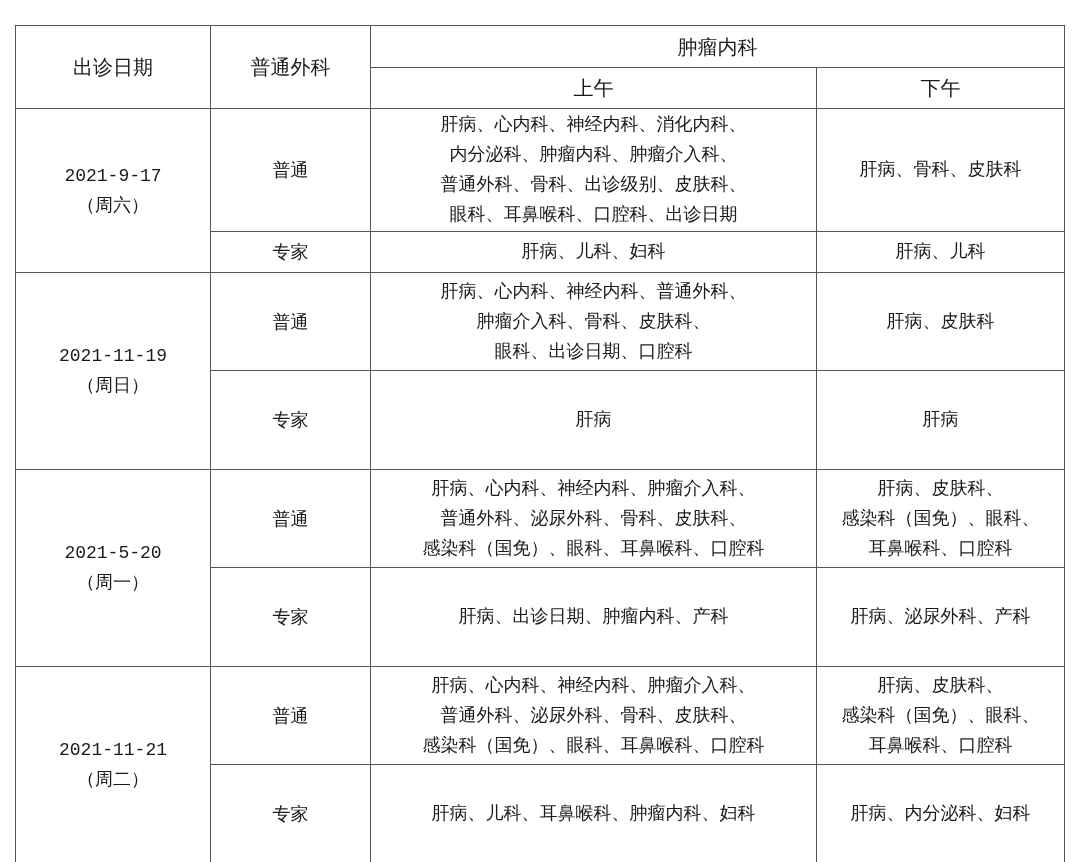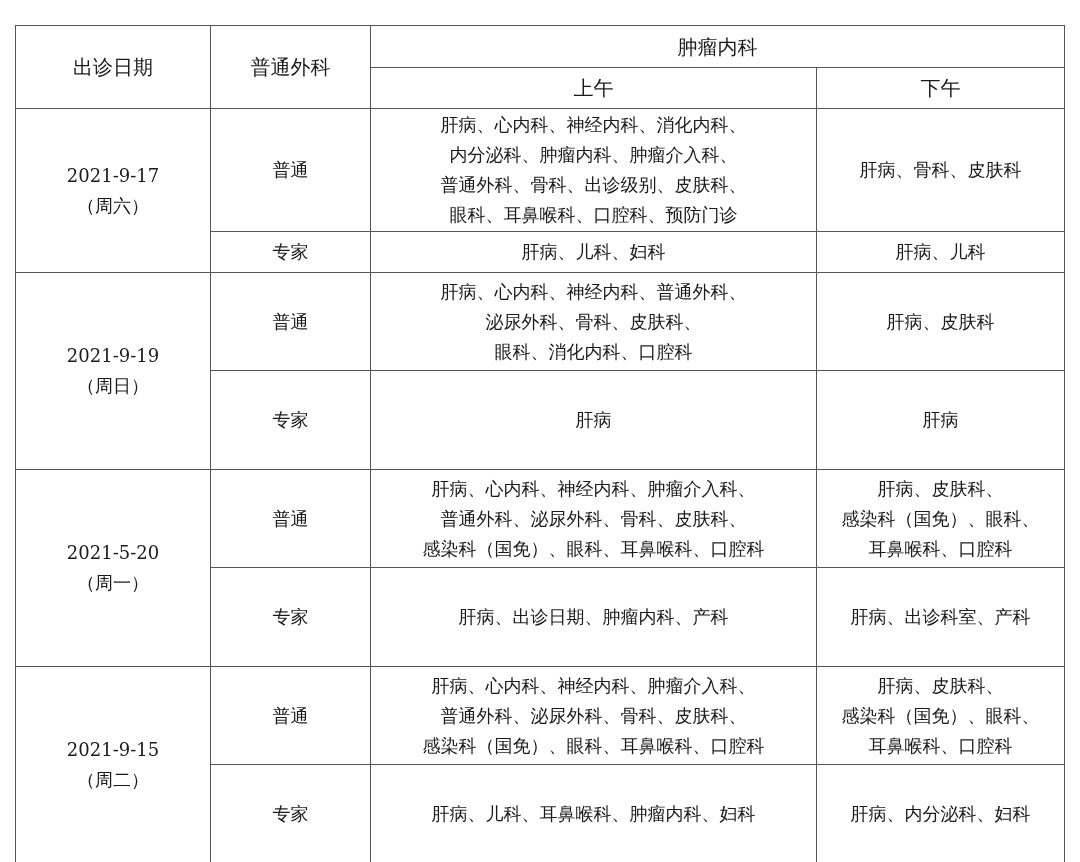--- a/index.html
+++ b/index.html
@@ -9,21 +9,21 @@
     position: absolute; left: 15px; top: 15px;
     width: 1049px; border-collapse: collapse; table-layout: fixed; margin-top: 10px;
   }
   table.schedule td, table.schedule th {
     border: 1.5px solid #555; text-align: center; vertical-align: middle;
     padding: 0 6px; font-weight: normal; line-height: 30px;
   }
   th { font-size: 20px; }
   td { font-size: 18px; }
   col.c1 { width: 195px; } col.c2 { width: 160px; } col.c3 { width: 446px; } col.c4 { width: 248px; }
-  .line { display: block; white-space: nowrap; }
+  .line { display: block; white-space: nowrap; font-family: Liberation Mono, monospace; }
   .date-cell .line { line-height: 30px; }
 </style>
 </head>
 <body>
 
 <table class="schedule">
   <colgroup>
       <col class="c1">
       <col class="c2">
       <col class="c3">
@@ -44,45 +44,45 @@
       <tr style="height: 123px;">
         <td rowspan="2" class="date-cell">
           <span class="line">2021-9-17</span>
           <span class="line">（周六）</span>
         </td>
         <td>普通</td>
         <td>
           <span class="line">肝病、心内科、神经内科、消化内科、</span>
           <span class="line">内分泌科、肿瘤内科、肿瘤介入科、</span>
           <span class="line">普通外科、骨科、出诊级别、皮肤科、</span>
-          <span class="line">眼科、耳鼻喉科、口腔科、预防门诊</span>
+          <span class="line">眼科、耳鼻喉科、口腔科、出诊日期</span>
         </td>
         <td>
           <span class="line">肝病、骨科、皮肤科</span>
         </td>
       </tr>
       <tr style="height: 41px;">
         <td>专家</td>
         <td>
           <span class="line">肝病、儿科、妇科</span>
         </td>
         <td>
           <span class="line">肝病、儿科</span>
         </td>
       </tr>
       <tr style="height: 98px;">
         <td rowspan="2" class="date-cell">
-          <span class="line">2021-9-19</span>
+          <span class="line">2021-11-19</span>
           <span class="line">（周日）</span>
         </td>
         <td>普通</td>
         <td>
           <span class="line">肝病、心内科、神经内科、普通外科、</span>
-          <span class="line">泌尿外科、骨科、皮肤科、</span>
-          <span class="line">眼科、消化内科、口腔科</span>
+          <span class="line">肿瘤介入科、骨科、皮肤科、</span>
+          <span class="line">眼科、出诊日期、口腔科</span>
         </td>
         <td>
           <span class="line">肝病、皮肤科</span>
         </td>
       </tr>
       <tr style="height: 99px;">
         <td>专家</td>
         <td>
           <span class="line">肝病</span>
         </td>
@@ -106,26 +106,26 @@
           <span class="line">感染科（国免）、眼科、</span>
           <span class="line">耳鼻喉科、口腔科</span>
         </td>
       </tr>
       <tr style="height: 99px;">
         <td>专家</td>
         <td>
           <span class="line">肝病、出诊日期、肿瘤内科、产科</span>
         </td>
         <td>
-          <span class="line">肝病、出诊科室、产科</span>
+          <span class="line">肝病、泌尿外科、产科</span>
         </td>
       </tr>
       <tr style="height: 98px;">
         <td rowspan="2" class="date-cell">
-          <span class="line">2021-9-15</span>
+          <span class="line">2021-11-21</span>
           <span class="line">（周二）</span>
         </td>
         <td>普通</td>
         <td>
           <span class="line">肝病、心内科、神经内科、肿瘤介入科、</span>
           <span class="line">普通外科、泌尿外科、骨科、皮肤科、</span>
           <span class="line">感染科（国免）、眼科、耳鼻喉科、口腔科</span>
         </td>
         <td>
           <span class="line">肝病、皮肤科、</span>

